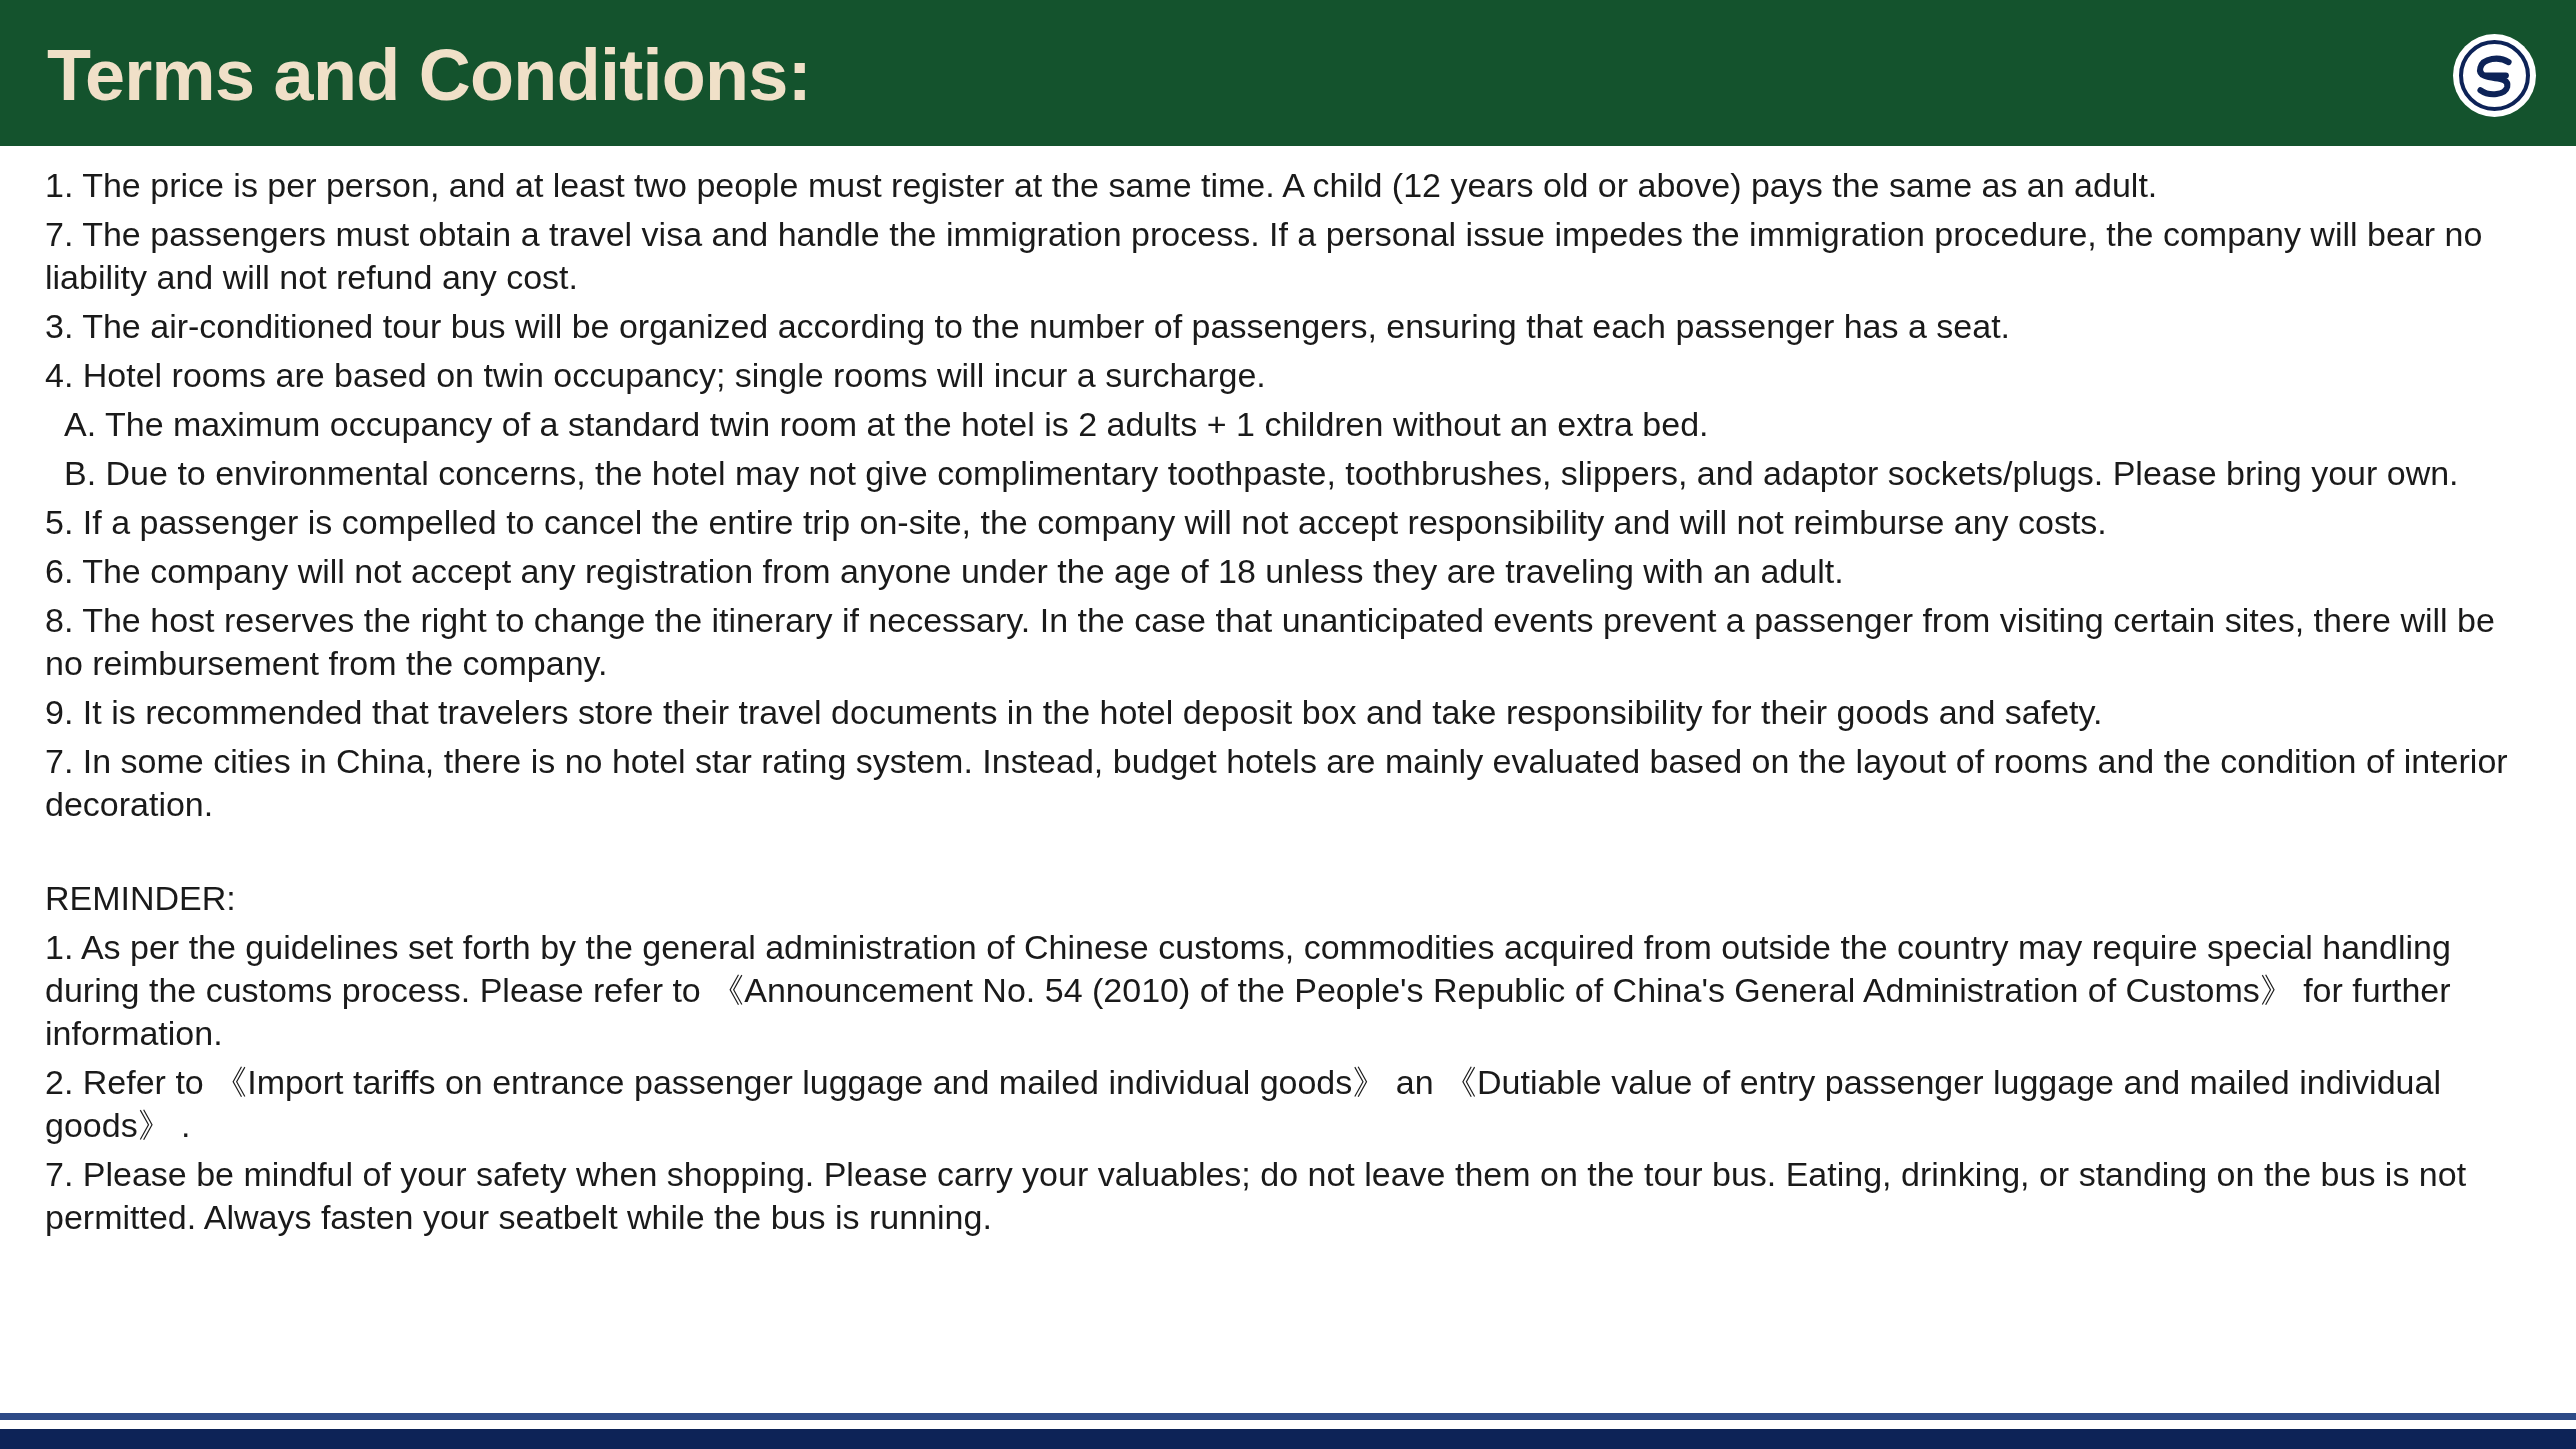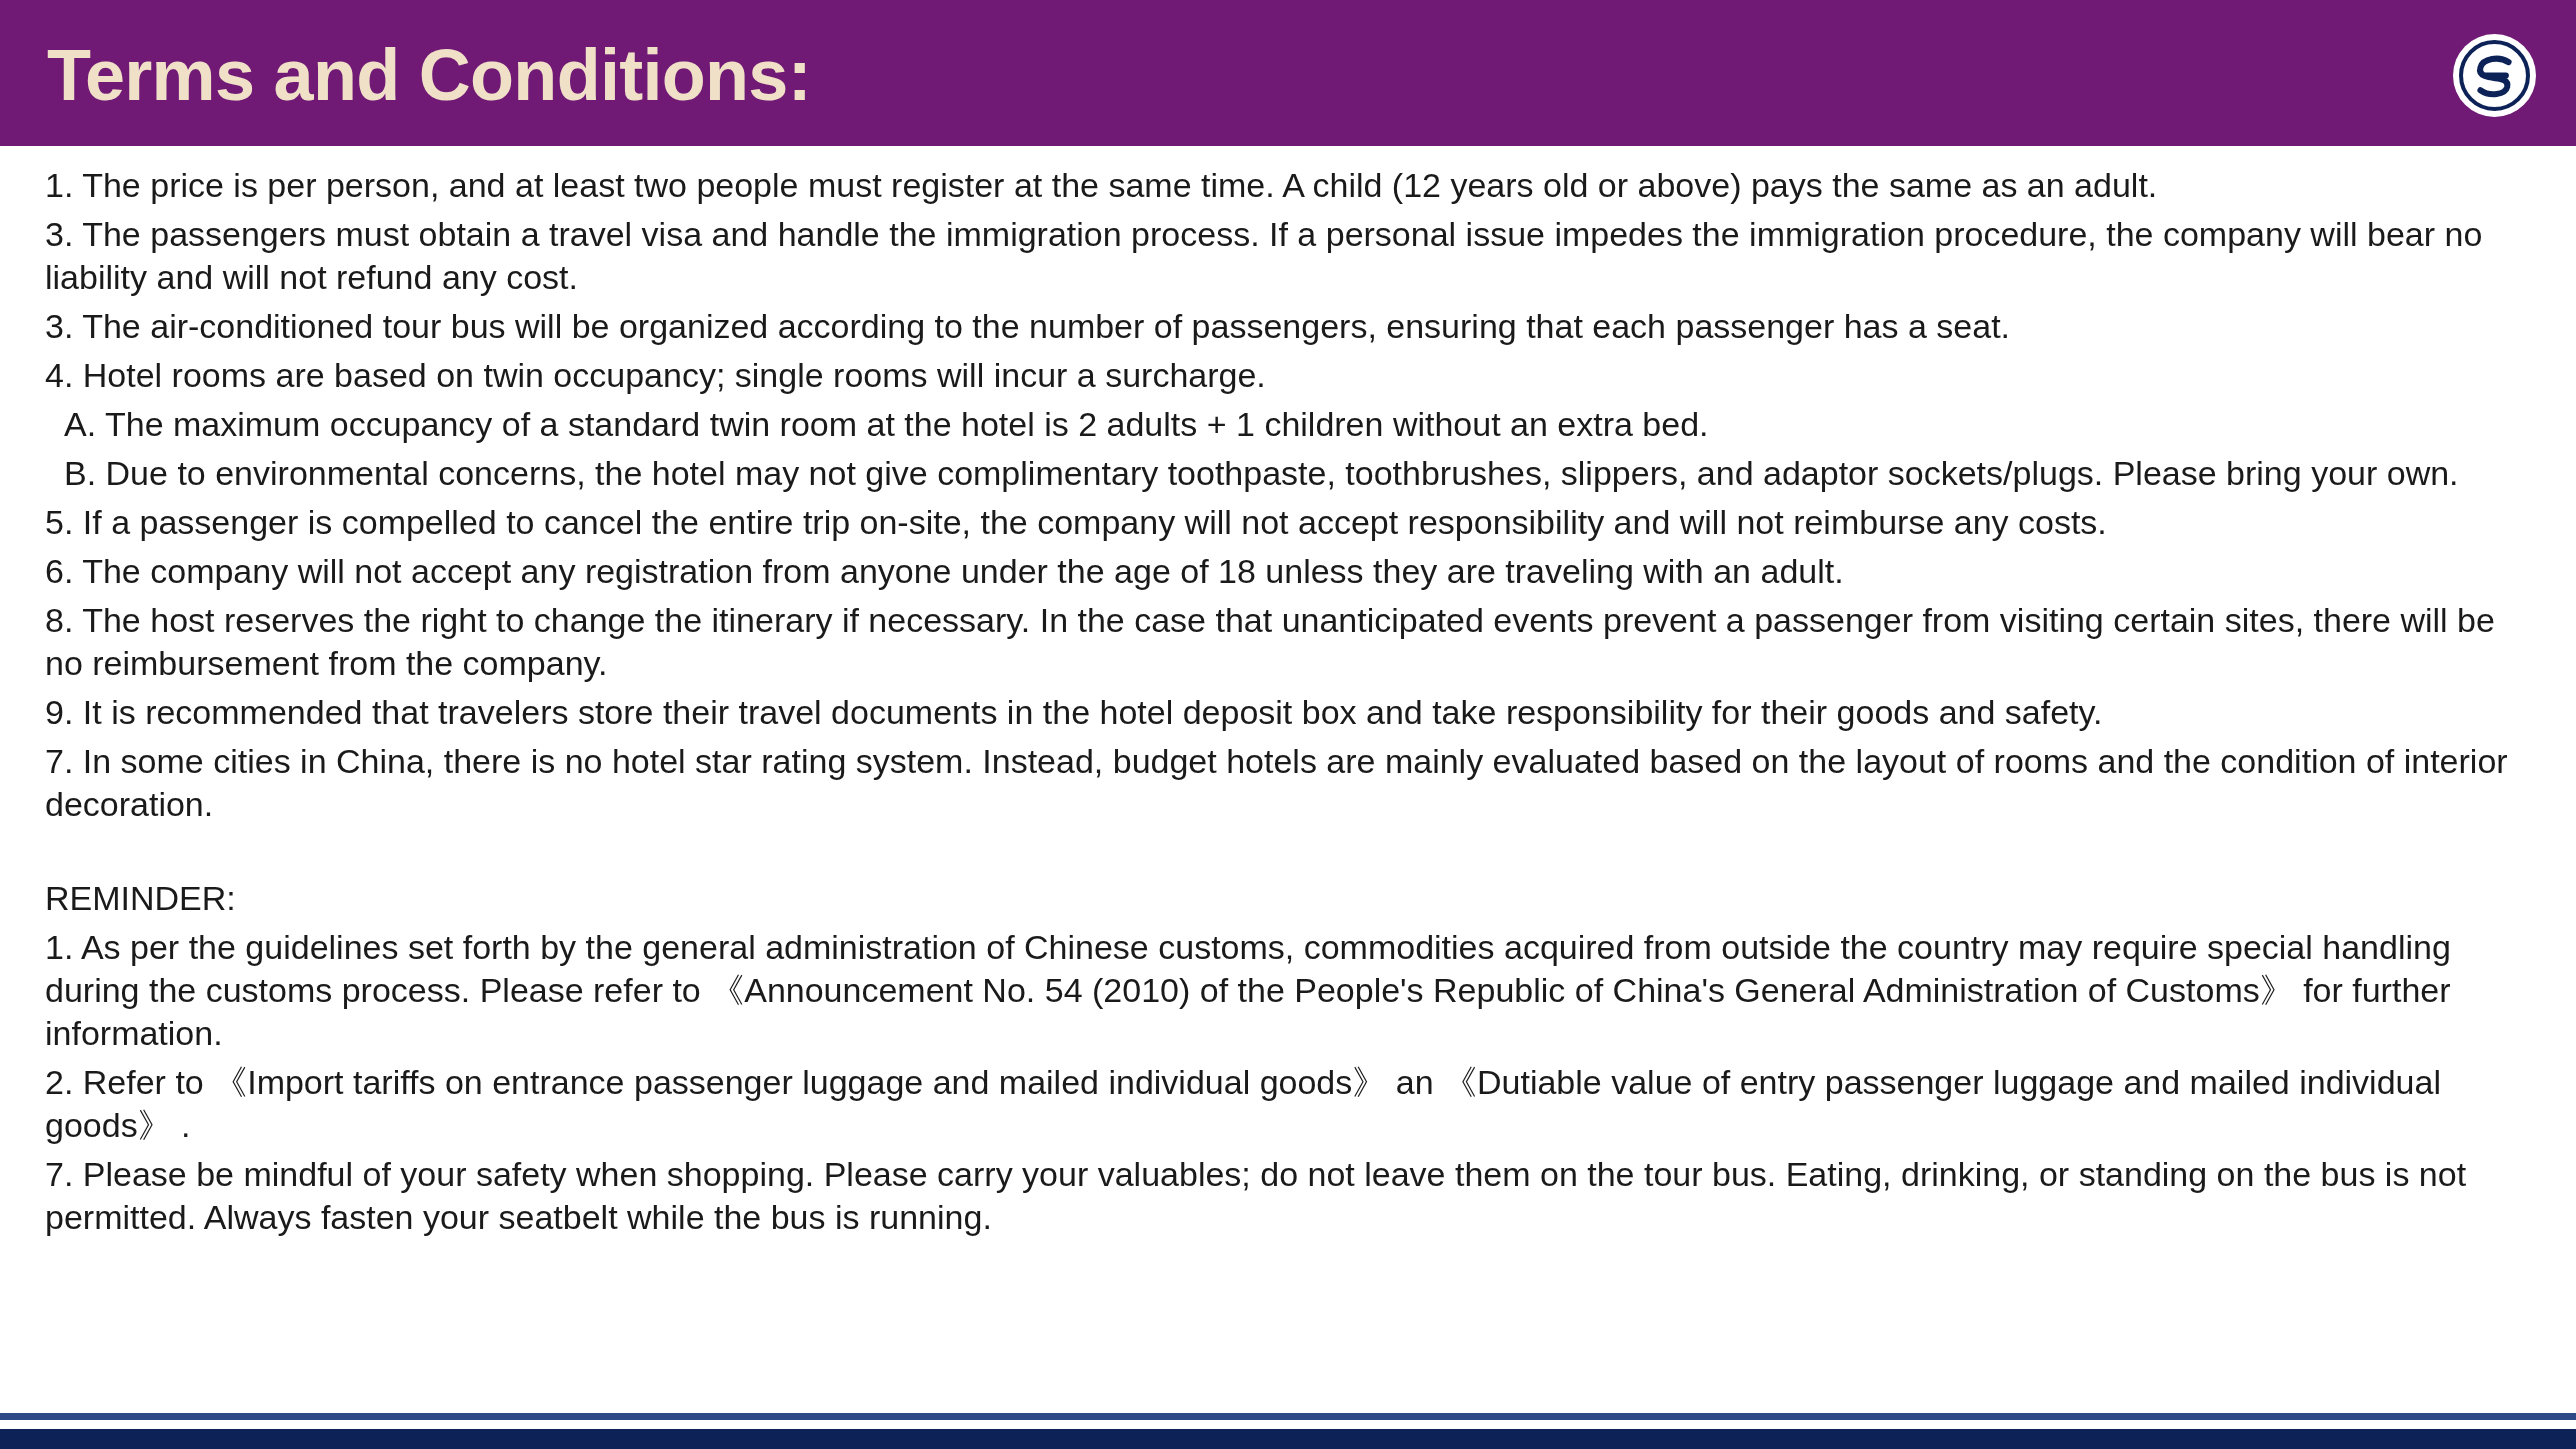--- a/index.html
+++ b/index.html
@@ -19,21 +19,21 @@
     width: 2576px;
     height: 1449px;
     background: #ffffff;
     box-sizing: border-box;
   }
 
   
   .header {
     position: relative;
     height: 146px;
-    background: #701a75;
+    background: #14532d;
     display: flex;
     align-items: center;
     justify-content: space-between;
     padding: 8px 40px 0 47px;
     box-sizing: border-box;
   }
 
   .header-title {
     color: #f0e0c8;
     font-size: 72px;
@@ -154,21 +154,21 @@
           <circle cx="53" cy="53" r="50" fill="none" stroke="#0d2357" stroke-width="6"></circle>
           <path d="M74 33 C60 24, 36 27, 32 41 C28 54, 45 56, 54 57 C64 58, 74 60, 72 70 C69 82, 46 85, 32 75" fill="none" stroke="#0d2357" stroke-width="9" stroke-linecap="round"></path>
           <path d="M40 53 L70 53" fill="none" stroke="#0d2357" stroke-width="9" stroke-linecap="round"></path>
         </svg>
       </div>
     </div>
   </div>
 
   <div class="content">
     <p class="line">1. The price is per person, and at least two people must register at the same time. A child (12 years old or above) pays the same as an adult.</p>
-    <p class="line">3. The passengers must obtain a travel visa and handle the immigration process. If a personal issue impedes the immigration procedure, the company will bear no liability and will not refund any cost.</p>
+    <p class="line">7. The passengers must obtain a travel visa and handle the immigration process. If a personal issue impedes the immigration procedure, the company will bear no liability and will not refund any cost.</p>
     <p class="line">3. The air-conditioned tour bus will be organized according to the number of passengers, ensuring that each passenger has a seat.</p>
     <p class="line">4. Hotel rooms are based on twin occupancy; single rooms will incur a surcharge.</p>
     <p class="line indent">A. The maximum occupancy of a standard twin room at the hotel is 2 adults + 1 children without an extra bed.</p>
     <p class="line indent">B. Due to environmental concerns, the hotel may not give complimentary toothpaste, toothbrushes, slippers, and adaptor sockets/plugs. Please bring your own.</p>
     <p class="line">5. If a passenger is compelled to cancel the entire trip on-site, the company will not accept responsibility and will not reimburse any costs.</p>
     <p class="line">6. The company will not accept any registration from anyone under the age of 18 unless they are traveling with an adult.</p>
     <p class="line">8. The host reserves the right to change the itinerary if necessary. In the case that unanticipated events prevent a passenger from visiting certain sites, there will be no reimbursement from the company.</p>
     <p class="line">9. It is recommended that travelers store their travel documents in the hotel deposit box and take responsibility for their goods and safety.</p>
     <p class="line">7. In some cities in China, there is no hotel star rating system. Instead, budget hotels are mainly evaluated based on the layout of rooms and the condition of interior decoration.</p>
 

